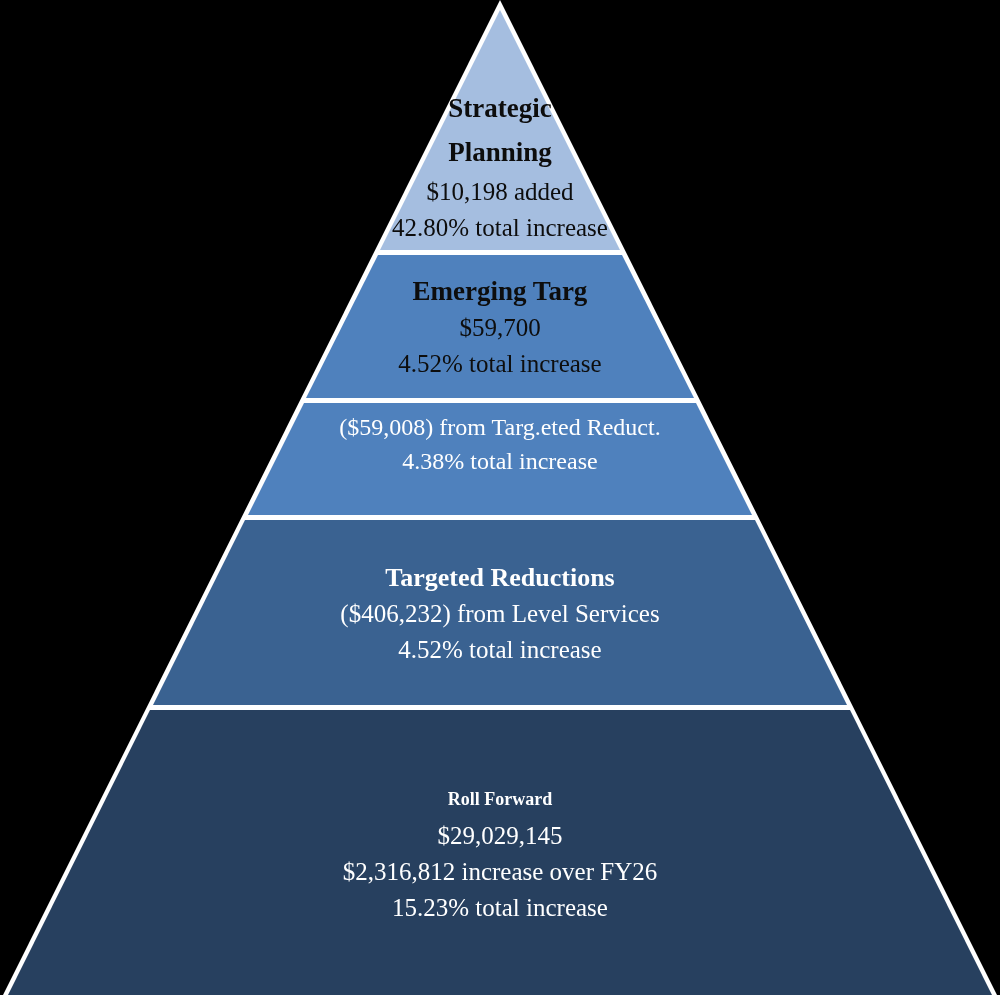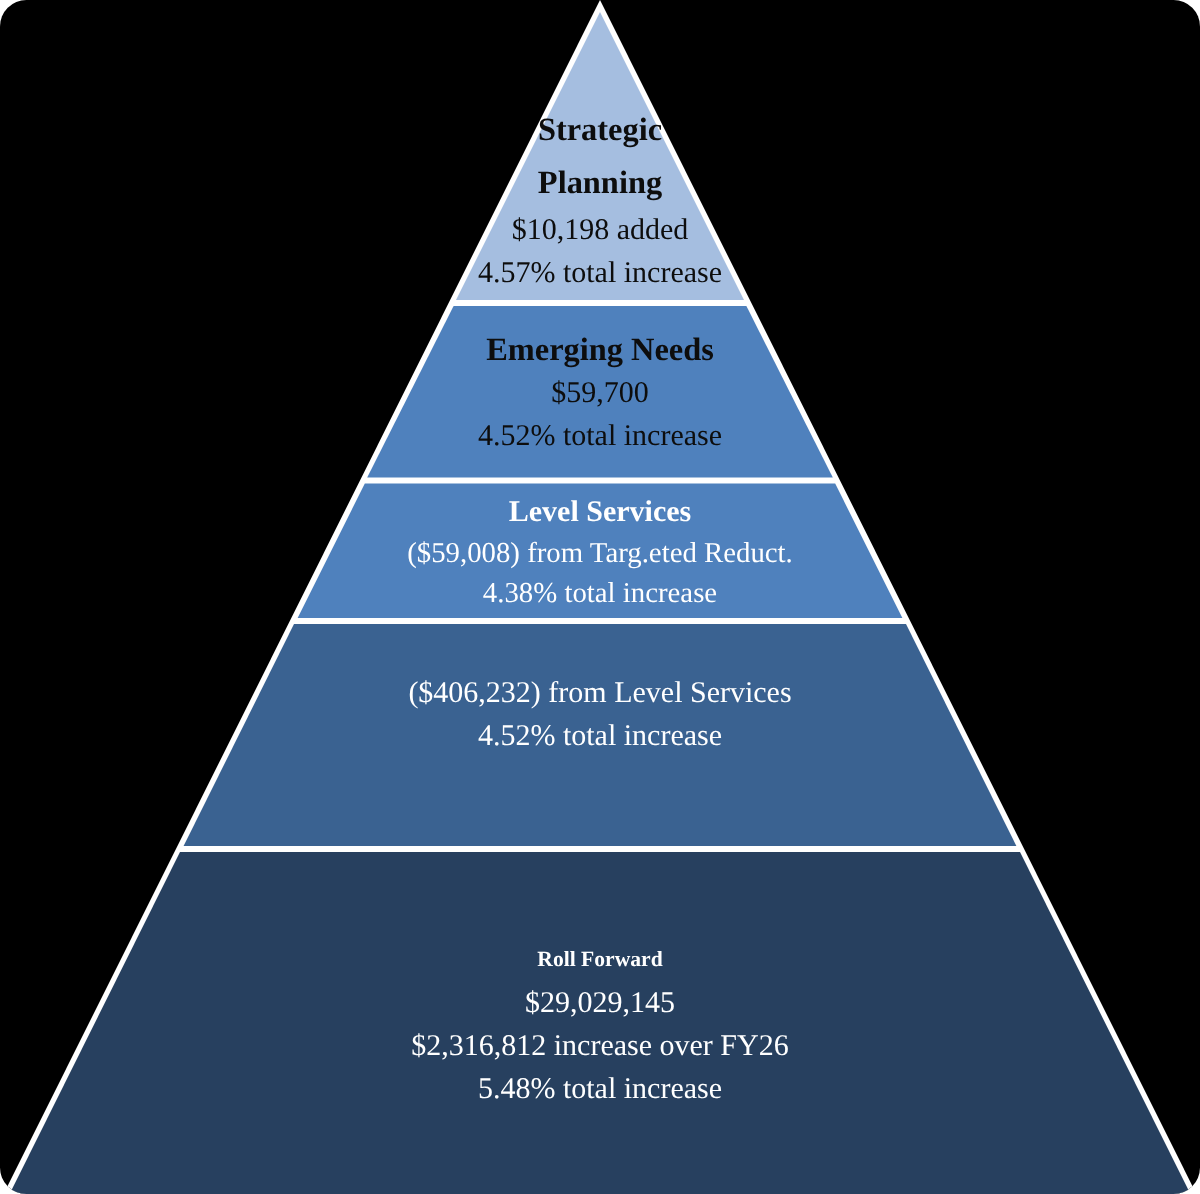--- a/index.html
+++ b/index.html
@@ -29,54 +29,54 @@
   .t3 { top: 410px; font-size: 24px; line-height: 34px; }
   .t3 .title { font-size: 25px; line-height: 34px; }
   .t4 { top: 560px; font-size: 25px; line-height: 36px; }
   .t4 .title { font-size: 26px; line-height: 36px; }
   .t5 { top: 780px; font-size: 25px; line-height: 36px; }
   .t5 .title { font-size: 18px; line-height: 38px; }
 </style>
 </head>
 <body>
 
-<div class="stage" style="background-color: rgb(0, 0, 0); border-radius: 22px;">
+<div class="stage" style="background-color: rgb(0, 0, 0);">
 
   <svg class="pyramid-svg" viewBox="0 0 1000 995">
     <polygon points="500,0 3,995 997,995" fill="#ffffff"></polygon>
     <polygon points="500,10 620,250 380,250" fill="#a5bee0"></polygon>
     <polygon points="378,255 622,255 694,398 306,398" fill="#4f81bd"></polygon>
     <polygon points="304,403 696,403 752,515 248,515" fill="#4f81bd"></polygon>
     <polygon points="245,520 755,520 847,705 153,705" fill="#3a6291"></polygon>
     <polygon points="150,710 850,710 992,995 8,995" fill="#27405f"></polygon>
   </svg>
 
   <div class="tier-text t1" style="color: rgb(13, 13, 13);">
     <div class="title">Strategic Planning</div>
     <div>$10,198 added</div>
-    <div>4.57% total increase</div>
+    <div>42.80% total increase</div>
   </div>
 
   <div class="tier-text t2" style="color: rgb(13, 13, 13);">
-    <div class="title">Emerging Needs</div>
+    <div class="title">Emerging Targ</div>
     <div>$59,700</div>
     <div>4.52% total increase</div>
   </div>
 
   <div class="tier-text t3" style="color: rgb(255, 255, 255);">
-    <div class="title">Level Services</div>
     <div>($59,008) from Targ.eted Reduct.</div>
     <div>4.38% total increase</div>
   </div>
 
   <div class="tier-text t4" style="color: rgb(255, 255, 255);">
+    <div class="title">Targeted Reductions</div>
     <div>($406,232) from Level Services</div>
     <div>4.52% total increase</div>
   </div>
 
   <div class="tier-text t5" style="color: rgb(255, 255, 255);">
     <div class="title">Roll Forward</div>
     <div>$29,029,145</div>
     <div>$2,316,812 increase over FY26</div>
-    <div>5.48% total increase</div>
+    <div>15.23% total increase</div>
   </div>
 
 </div>
 
 </body></html>

